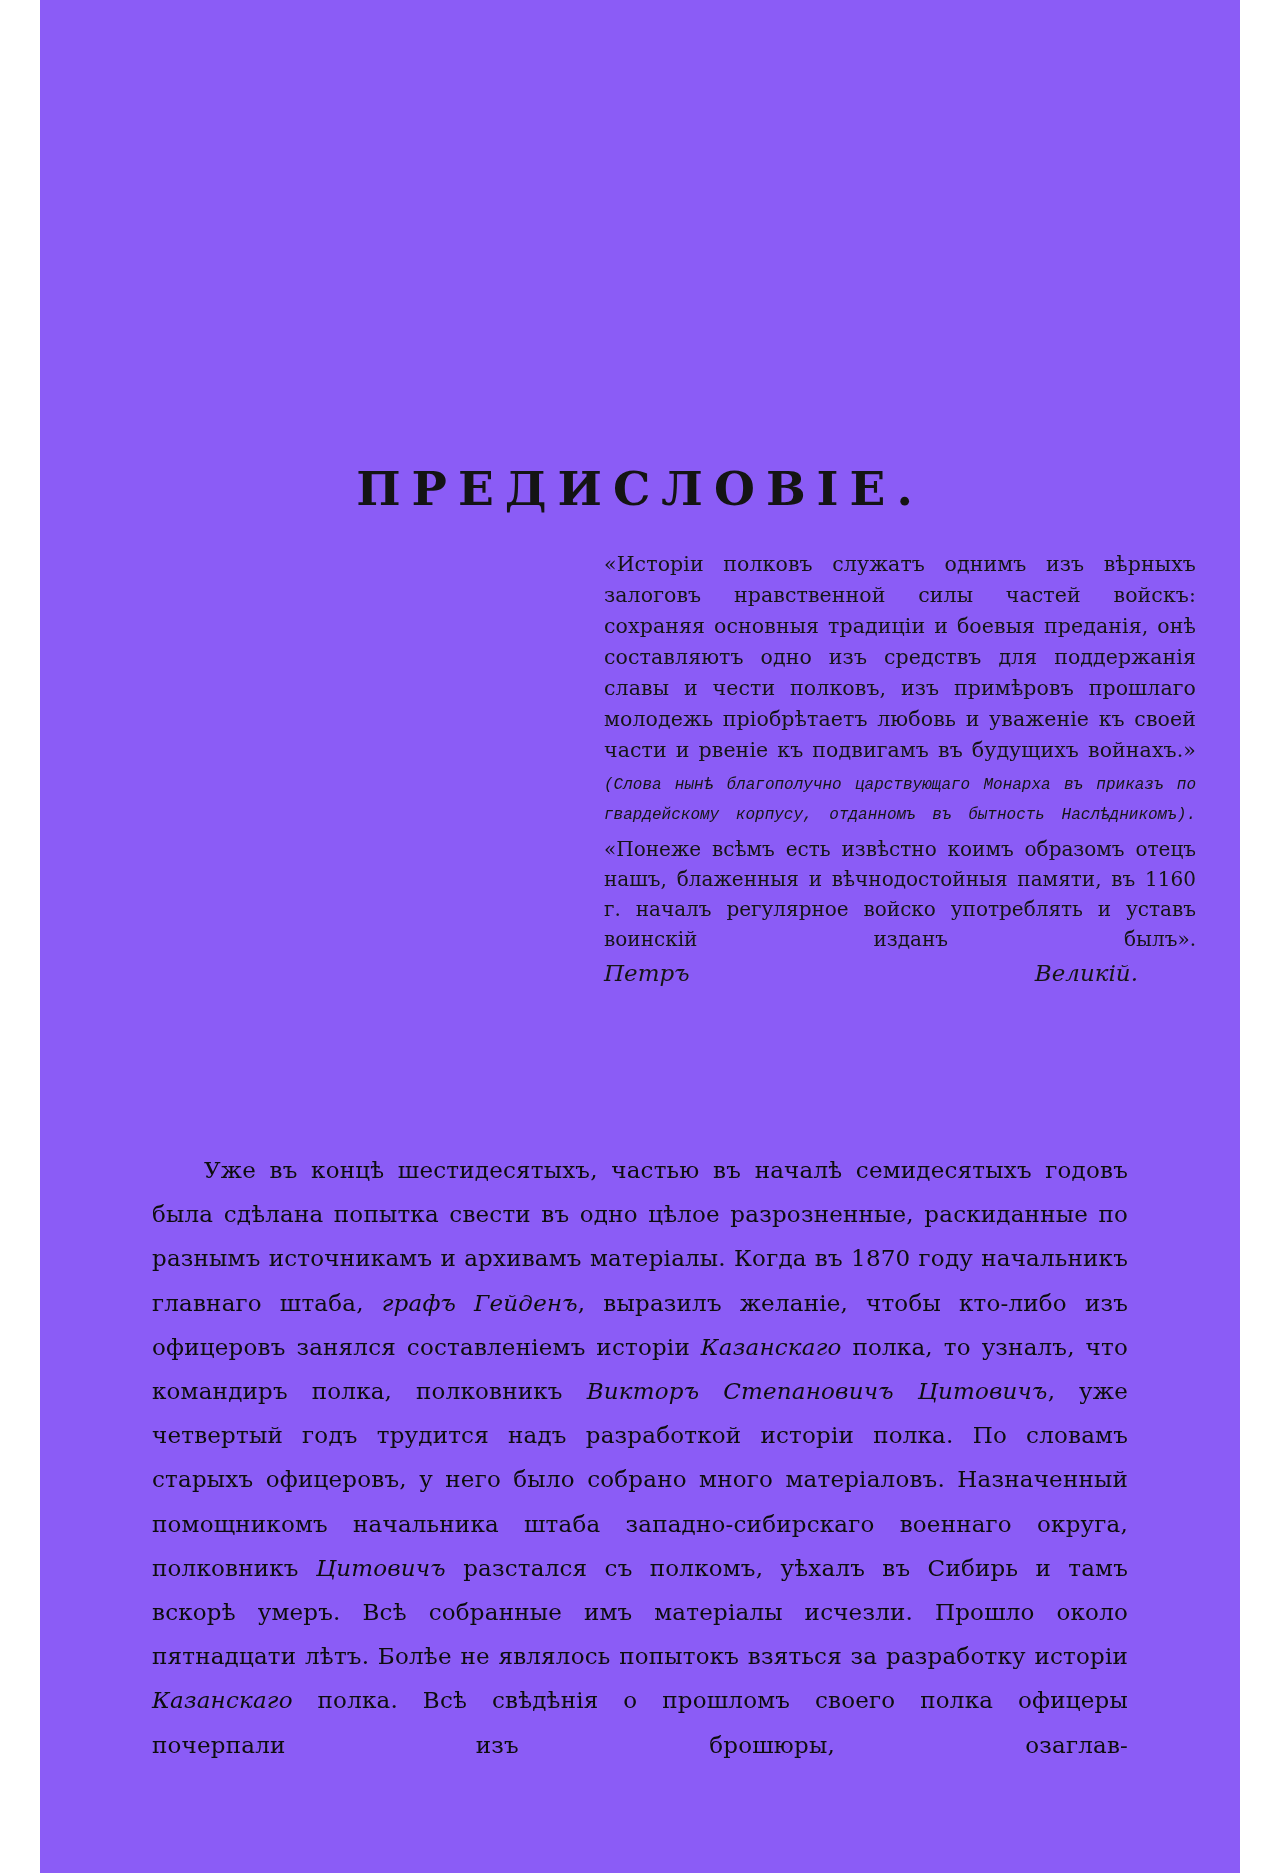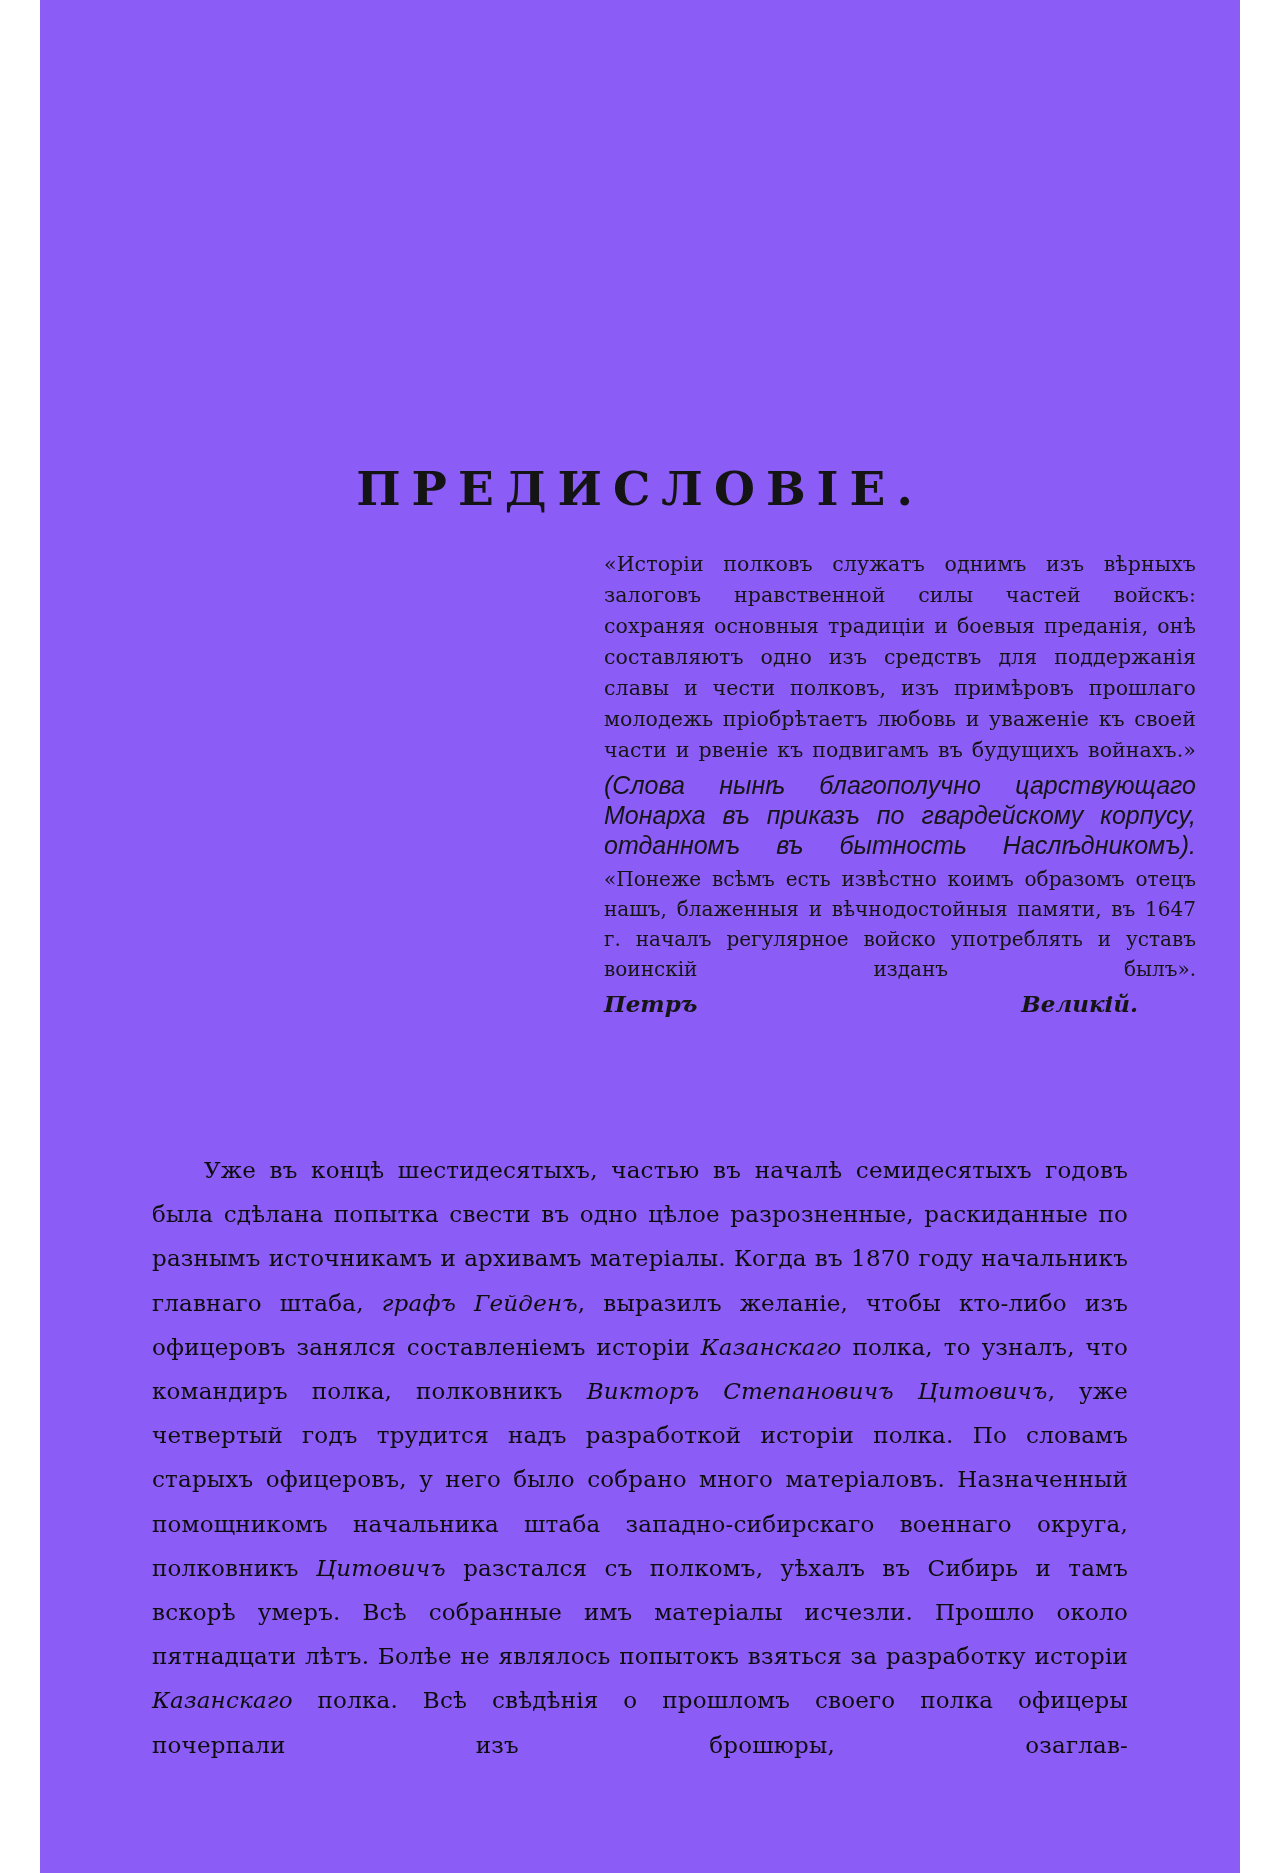--- a/index.html
+++ b/index.html
@@ -49,41 +49,41 @@
     text-align-last: justify;
   }
   .quote-1 {
     letter-spacing: 0.1px;
   }
 
   .attrib-italic {
     margin-top: 6px;
     margin-left: 80px;
     font-style: italic;
-    font-family: Liberation Sans, sans-serif;
-    font-size: 25px;
+    font-family: Liberation Mono, monospace;
+    font-size: 16px;
     line-height: 30px;
     text-align: left;
   }
 
   .quote-2 {
     margin-top: 16px;
     font-family: "DejaVu Serif", serif;
     font-size: 20px;
     line-height: 30px;
     text-align: justify;
     text-align-last: left;
   }
 
   .signature {
     margin-top: 10px;
     text-align: right;
     padding-right: 58px;
     font-style: italic;
-    font-weight: bold;
+    font-weight: normal;
     font-family: "DejaVu Serif", serif;
     font-size: 23px;
   }
 
   
   .body-text {
     position: absolute;
     left: 112px;
     right: 112px;
     top: 1148px;
@@ -108,21 +108,21 @@
 
 <div class="page">
 
   <h1 class="page-title">ПРЕДИСЛОВІЕ.</h1>
 
   <div class="epigraph">
     <p class="quote-1">«Исторіи полковъ служатъ однимъ изъ вѣрныхъ залоговъ нравственной силы частей войскъ: сохраняя основныя традиціи и боевыя преданія, онѣ составляютъ одно изъ средствъ для поддержанія славы и чести полковъ, изъ примѣровъ прошлаго молодежь пріобрѣтаетъ любовь и уваженіе къ своей части и рвеніе къ подвигамъ въ будущихъ войнахъ.»</p>
 
     <p class="attrib-italic">(Слова нынѣ благополучно царствующаго Монарха въ приказъ по гвардейскому корпусу, отданномъ въ бытность Наслѣдникомъ).</p>
 
-    <p class="quote-2">«Понеже всѣмъ есть извѣстно коимъ образомъ отецъ нашъ, блаженныя и вѣчнодостойныя памяти, въ 1647 г. началъ регулярное войско употреблять и уставъ воинскій изданъ былъ».</p>
+    <p class="quote-2">«Понеже всѣмъ есть извѣстно коимъ образомъ отецъ нашъ, блаженныя и вѣчнодостойныя памяти, въ 1160 г. началъ регулярное войско употреблять и уставъ воинскій изданъ былъ».</p>
 
     <p class="signature">Петръ Великій.</p>
   </div>
 
   <div class="body-text">
     <span class="first-indent"></span><span>Уже въ концѣ шестидесятыхъ, частью въ началѣ семидесятыхъ годовъ была сдѣлана попытка свести въ одно цѣлое разрозненные, раскиданные по разнымъ источникамъ и архивамъ матеріалы. Когда въ 1870 году начальникъ главнаго штаба, <i>графъ Гейденъ</i>, выразилъ желаніе, чтобы кто-либо изъ офицеровъ занялся составленіемъ исторіи <i>Казанскаго</i> полка, то узналъ, что командиръ полка, полковникъ <i>Викторъ Степановичъ <i>Цитовичъ</i></i>, уже четвертый годъ трудится надъ разработкой исторіи полка. По словамъ старыхъ офицеровъ, у него было собрано много матеріаловъ. Назначенный помощникомъ начальника штаба западно-сибирскаго военнаго округа, полковникъ <i>Цитовичъ</i> разстался съ полкомъ, уѣхалъ въ Сибирь и тамъ вскорѣ умеръ. Всѣ собранные имъ матеріалы исчезли. Прошло около пятнадцати лѣтъ. Болѣе не являлось попытокъ взяться за разработку исторіи <i>Казанскаго</i> полка. Всѣ свѣдѣнія о прошломъ своего полка офицеры почерпали изъ брошюры, озаглав-</span>
   </div>
 
 </div>
 

